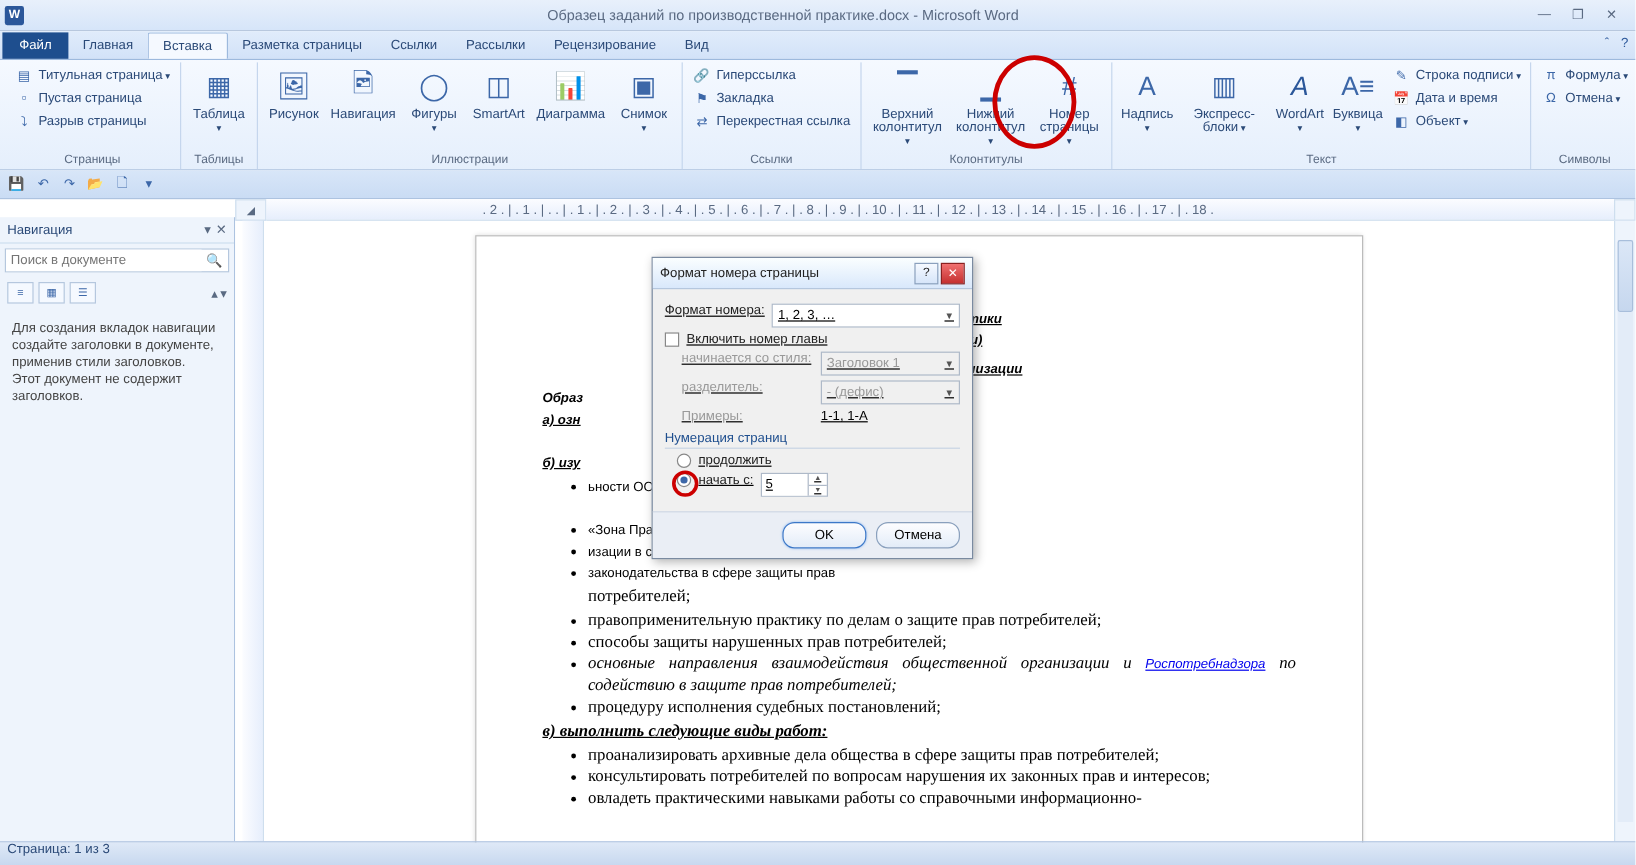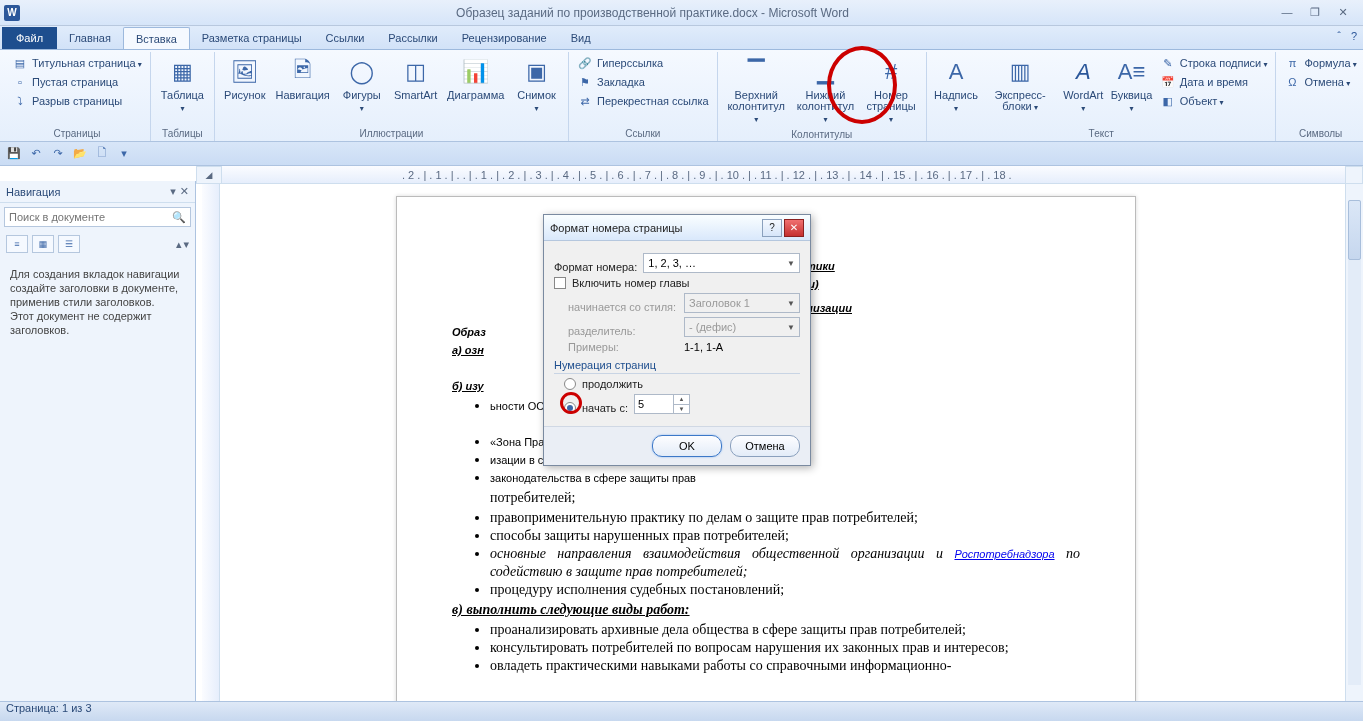--- a/index.html
+++ b/index.html
@@ -71,21 +71,21 @@
 ul.doc { list-style:disc; padding-left:38px; margin:2px 0;}
 ul.doc li { font-family:"Times New Roman",serif; font-size:14px; line-height:18px; text-align:justify;}
 
 
 .dialog { position:absolute; left:543px; top:214px; width:268px; background:#f0f0f0; border:1px solid #7a8aa0; box-shadow:2px 2px 8px rgba(0,0,0,.3); z-index:50;}
 .dlg-title { height:26px; background:linear-gradient(#fafeff,#d9e8fb); display:flex; align-items:center; padding:0 6px; border-bottom:1px solid #b5c7de; color:#222;}
 .dlg-title .t { flex:1; }
 .dlg-tbtn { width:20px; height:18px; margin-left:2px; border:1px solid #8aa0bd; display:flex; align-items:center; justify-content:center; font-size:10px; background:linear-gradient(#f5f9ff,#d6e5f9);}
 .dlg-tbtn.close { background:linear-gradient(#f07070,#c53030); color:#fff; border-color:#8a2020;}
 .dlg-body { padding:8px 10px; }
-.dlg-row { display:flex; align-items:flex-end; margin:4px 0; gap:6px;}
+.dlg-row { display:flex; align-items:flex-start; margin:4px 0; gap:6px;text-decoration:underline;}
 .dlg-row label { color:#222; }
 .dlg-row.disabled label,.dlg-row.disabled .combo { color:#999; }
 .combo { flex:1; border:1px solid #aeb9c8; background:#fff; height:20px; display:flex; align-items:center; padding:0 4px; justify-content:space-between;}
 .combo.dis { background:#f0f0f0; color:#999;gap:16px;}
 .combo .arr { font-size:8px; color:#555;}
 .fieldset-lbl { color:#1e4e8e; margin:6px 0 2px 0; }
 .fieldset-line { height:1px; background:#c8d4e4; margin-bottom:4px;}
 .radio { width:12px; height:12px; border:1px solid #888; border-radius:50%; display:inline-flex; align-items:center; justify-content:center; background:#fff;}
 .radio.checked::after { content:""; width:6px; height:6px; background:#3c67a8; border-radius:50%;}
 .cb { width:12px; height:12px; border:1px solid #888; background:#fff; display:inline-block;}

